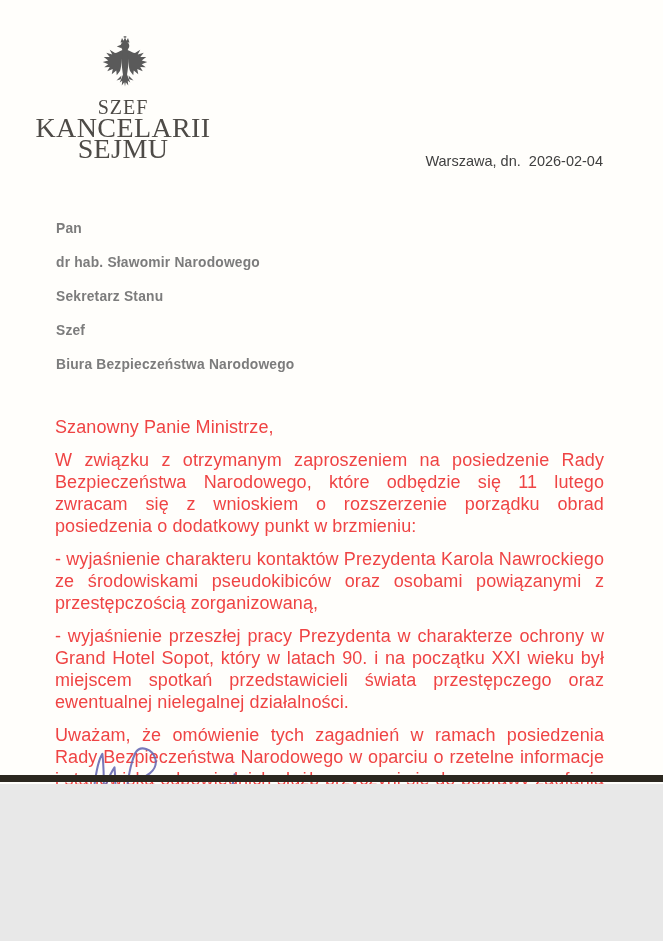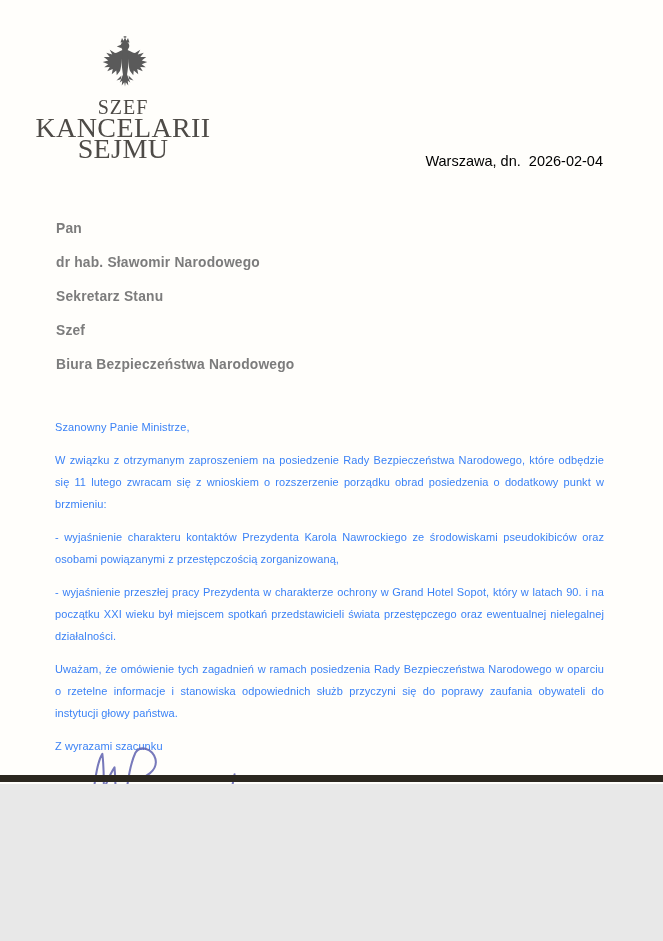--- a/index.html
+++ b/index.html
@@ -43,21 +43,21 @@
     letter-spacing: 0.4px;
     line-height: 21px;
   }
 
   
   .dateline {
     position: absolute;
     top: 153px;
     right: 60px;
     font-size: 14.5px;
-    color: #000000;
+    color: #404040;
     white-space: pre;
   }
 
   
   .recipient {
     position: absolute;
     left: 56px;
     top: 212px;
     font-size: 13.8px;
     font-weight: bold;
@@ -65,22 +65,22 @@
     line-height: 34px;
     letter-spacing: 0.2px;
   }
 
   
   .letter-body {
     position: absolute;
     left: 55px;
     top: 416px;
     width: 549px;
-    font-size: 11px;
-    color: #3b82f6;
+    font-size: 18px;
+    color: #ef4444;
     line-height: 22px;
     letter-spacing: 0.1px;
   }
   .letter-body p { margin: 0 0 11px 0; }
   .letter-body p.justified { text-align: justify; }
   .letter-body p.salutation { margin-bottom: 11px; }
   .letter-body p.closing { margin: 0; }
 
   
   .signature {

